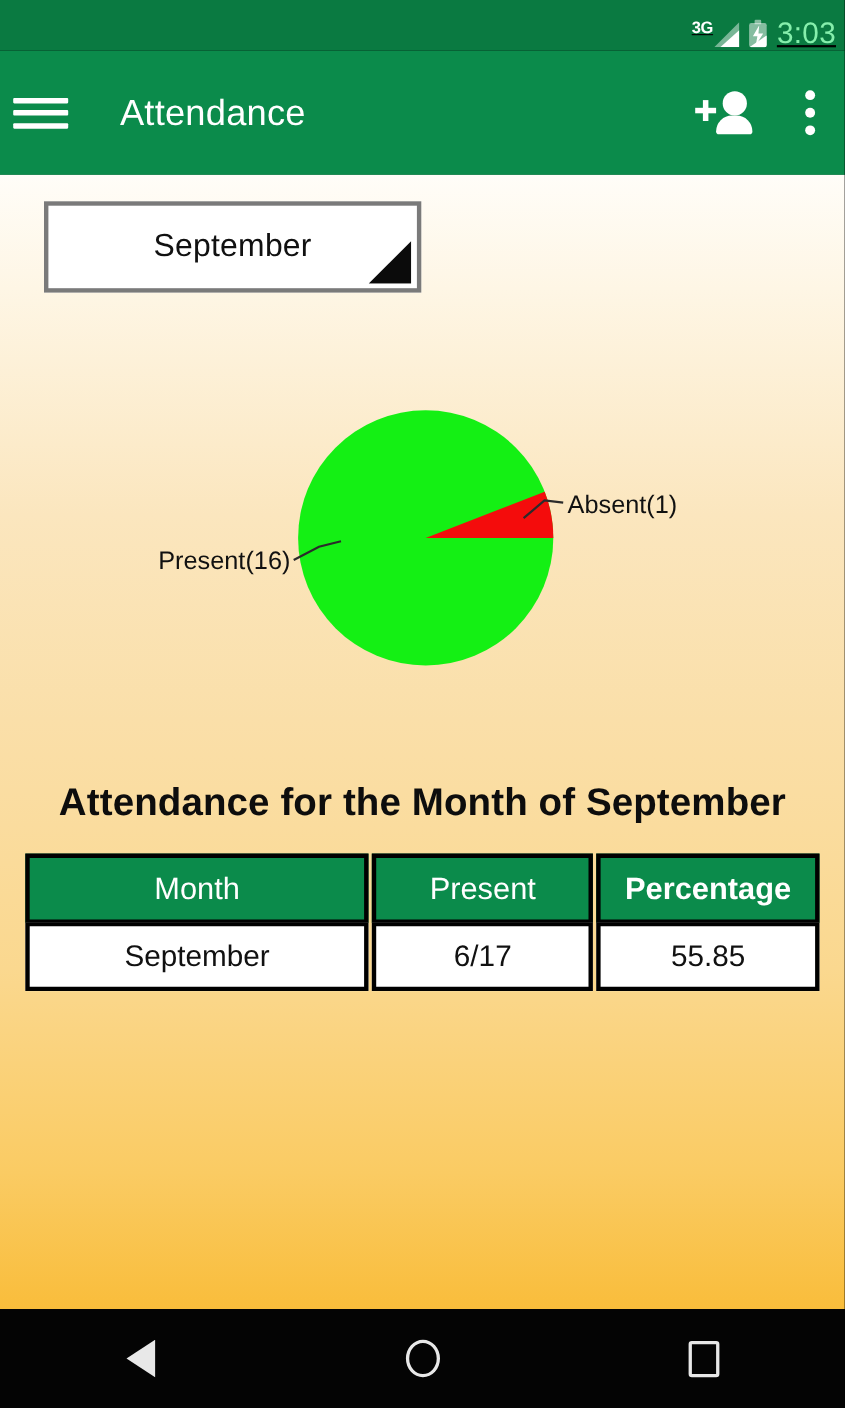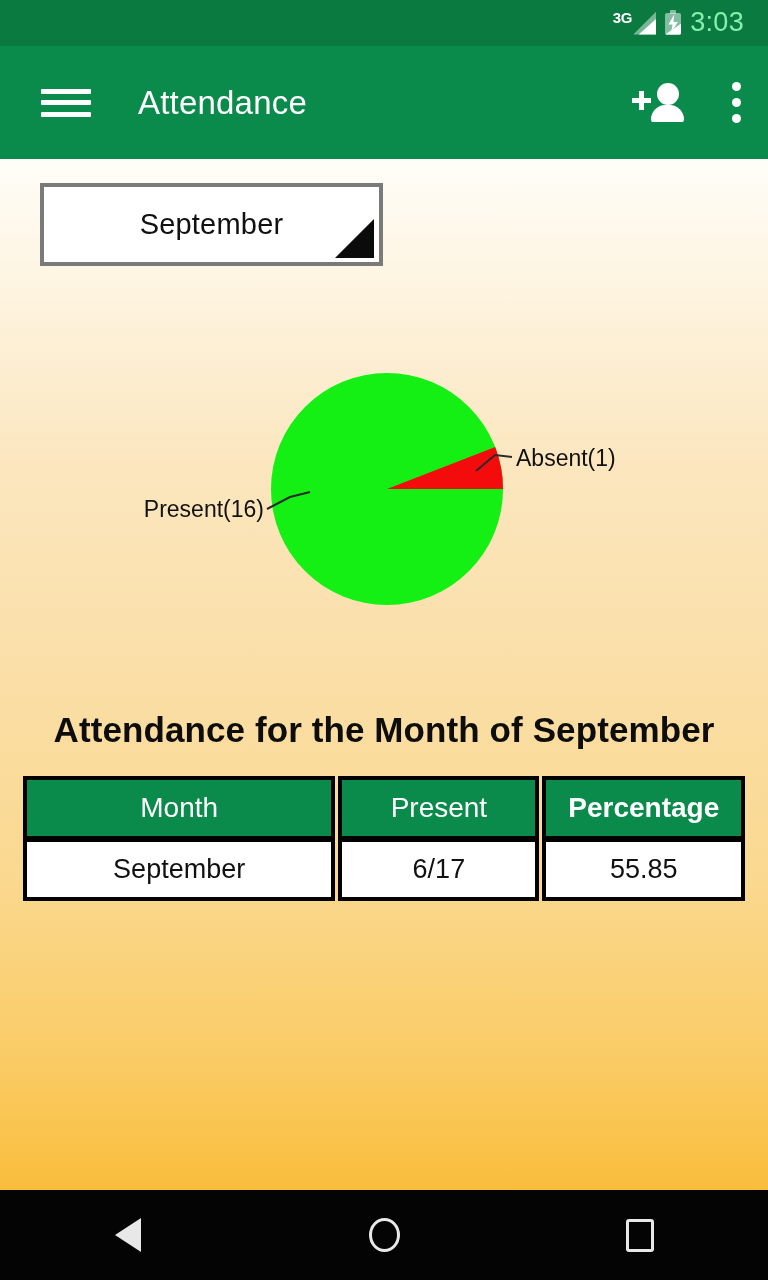--- a/index.html
+++ b/index.html
@@ -13,23 +13,24 @@
   #screen {
     position:relative;
     width:768px; height:1280px;
     display:flex; flex-direction:column;
   }
 
   
   #status-bar {
     height:46px; flex:0 0 46px;
     background:#0A7A41;
-    display:flex; align-items:center; justify-content:flex-end;
-    padding-right:24px;
+    display:flex; align-items:flex-end; justify-content:flex-end;
+    padding-right:8px;
     position:relative;
+    text-decoration:underline;
   }
   .status-right { display:flex; align-items:flex-end; gap:9px; }
   .net-group { display:flex; align-items:flex-end; }
   .net-label {
     color:#fff; font-size:15px; font-weight:bold;
     line-height:1; margin-right:1px; margin-bottom:13px;
     letter-spacing:-.3px;
   }
   .signal-tri {
     width:23px; height:23px; position:relative; margin-bottom:3px;
@@ -68,21 +69,21 @@
   #clock {
     color:#86efac; font-size:27px; font-weight:normal;
     line-height:1; margin-bottom:2px; letter-spacing:.3px;
   }
 
   
   #app-bar {
     height:113px; flex:0 0 113px;
     background:#0B8B4B;
     display:flex; align-items:center;
-    padding:0 26px 0 41px;
+    padding:0 26px 0 12px;
     position:relative;
   }
   #hamburger {
     width:50px; height:40px; display:flex; flex-direction:column;
     justify-content:space-between; padding:6px 0; cursor:pointer;
   }
   #hamburger span {
     display:block; height:5px; background:#fff; border-radius:1px;
   }
   #app-title {

